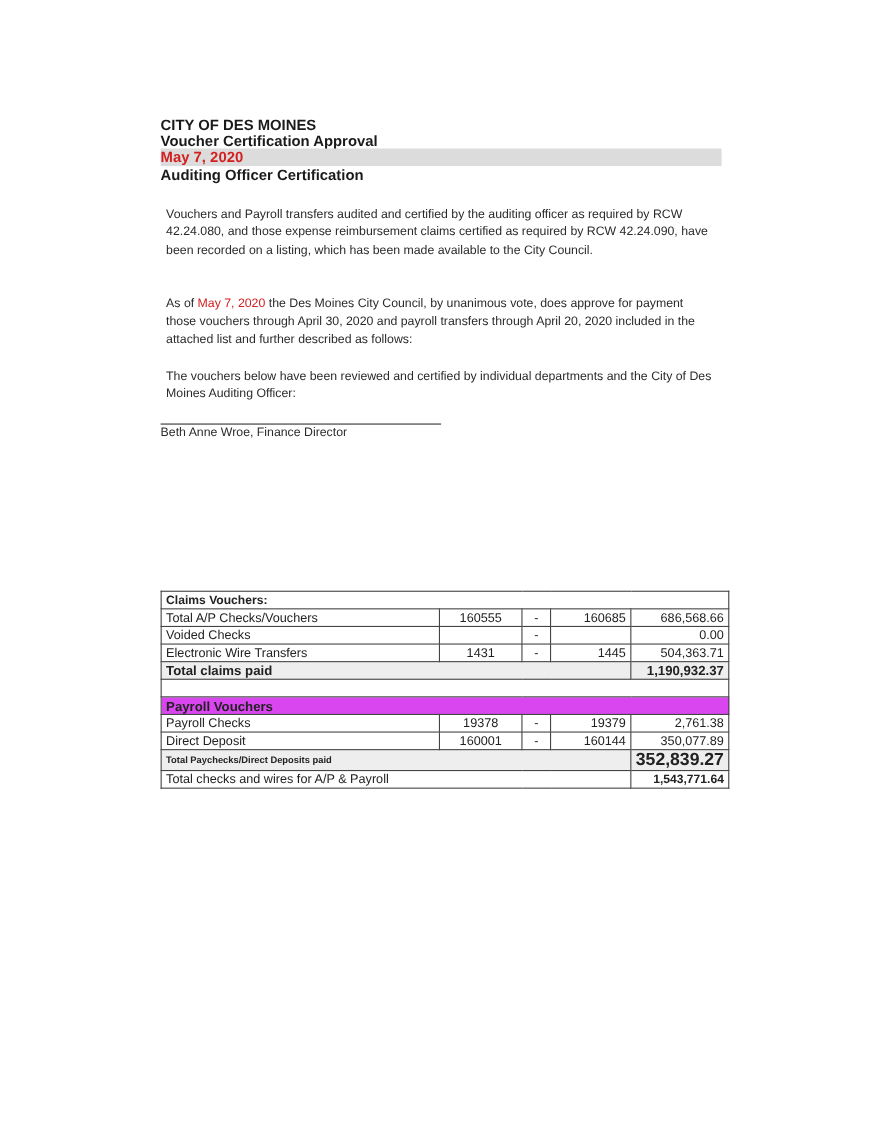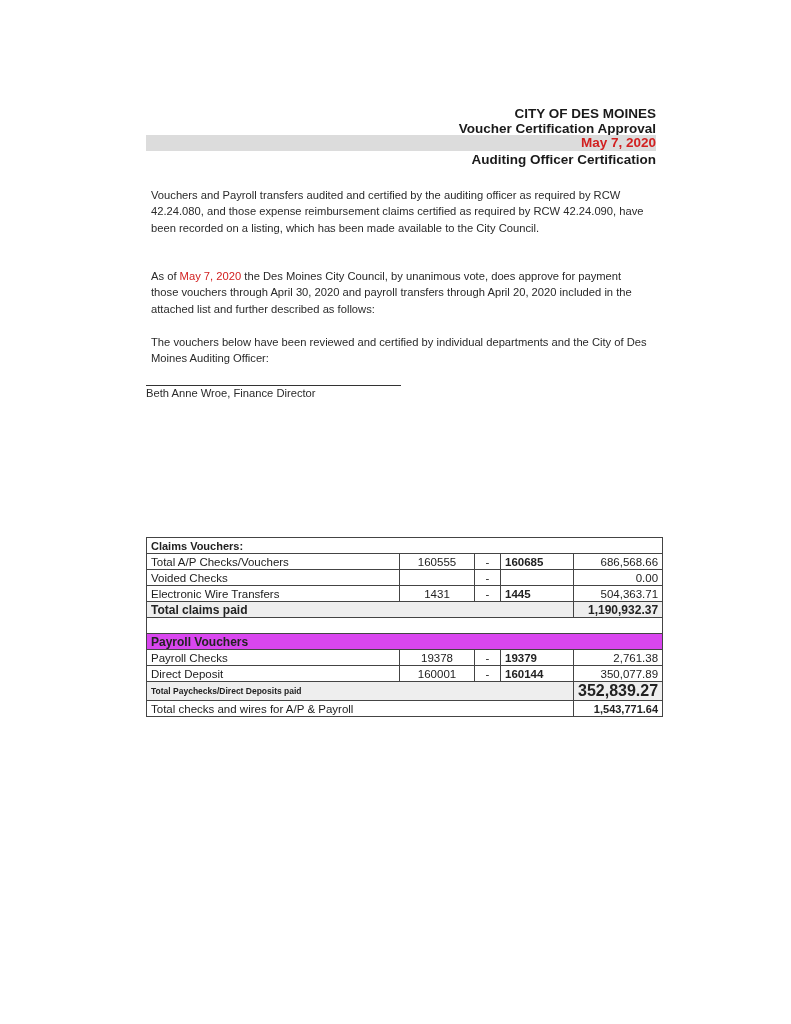--- a/index.html
+++ b/index.html
@@ -2,21 +2,21 @@
 <html><head>
 <meta charset="utf-8">
 <style>
   html, body { margin: 0; padding: 0; background: #ffffff; }
   body {
     width: 791px; height: 1024px; position: relative; overflow: hidden;
     font-family: "Liberation Sans", sans-serif; color: #222;
   }
   .page { position: absolute; left: 0; top: 0; width: 791px; height: 1024px; }
 
-  .hdr { position: absolute; left: 146px; width: 510px; text-align: right; font-weight: bold; color: #1a1a1a; }
+  .hdr { position: absolute; left: 146px; width: 510px; text-align: left; font-weight: bold; color: #1a1a1a; }
   .hdr.l1 { top: 106px; font-size: 13.5px; }
   .hdr.l2 { top: 121px; font-size: 13.5px; }
   .hdr.band { top: 135px; height: 16px; background: #dcdcdc; color: #d22020; font-size: 13.5px; line-height: 16px; }
   .hdr.l4 { top: 152px; font-size: 13.5px; }
 
   .para { position: absolute; left: 151px; width: 500px; font-size: 11.2px; line-height: 16.3px; color: #2a2a2a; }
   .p1 { top: 187px; }
   .p2 { top: 268px; }
   .p3 { top: 334px; }
   .red { color: #d22020; }
@@ -30,21 +30,21 @@
   .sig-name { font-size: 11.2px; color: #2a2a2a; margin-top: 1px; }
 
   table.vt {
     position: absolute; left: 146px; top: 537px; border-collapse: collapse;
     font-size: 11.5px; color: #222; table-layout: fixed;
   }
   table.vt td { border: 1px solid #444; height: 15px; padding: 0 4px; white-space: nowrap; }
   .c-label { width: 244px; }
   .c-from { width: 66px; text-align: center; }
   .c-dash { width: 17px; text-align: center; }
-  .c-to { width: 64px; text-align: left; font-weight: bold; }
+  .c-to { width: 64px; text-align: right; }
   .c-amt { width: 80px; text-align: right; }
   tr.head td { font-weight: bold; font-size: 12.5px; text-align: center; }
   tr.head td.blank { border: none; }
   tr.sec td { font-weight: bold; font-size: 11px; }
   tr.total td { font-weight: bold; font-size: 12px; background: #eeeeee; }
   tr.total td.amt { text-align: right; }
   tr.empty td { height: 15px; }
   tr.payhead td { background: #d946ef; font-weight: bold; font-size: 12px; }
   tr.subtotal td { font-weight: bold; font-size: 8.5px; background: #eeeeee; }
   tr.subtotal td.amt { font-size: 16px; text-align: right; }

